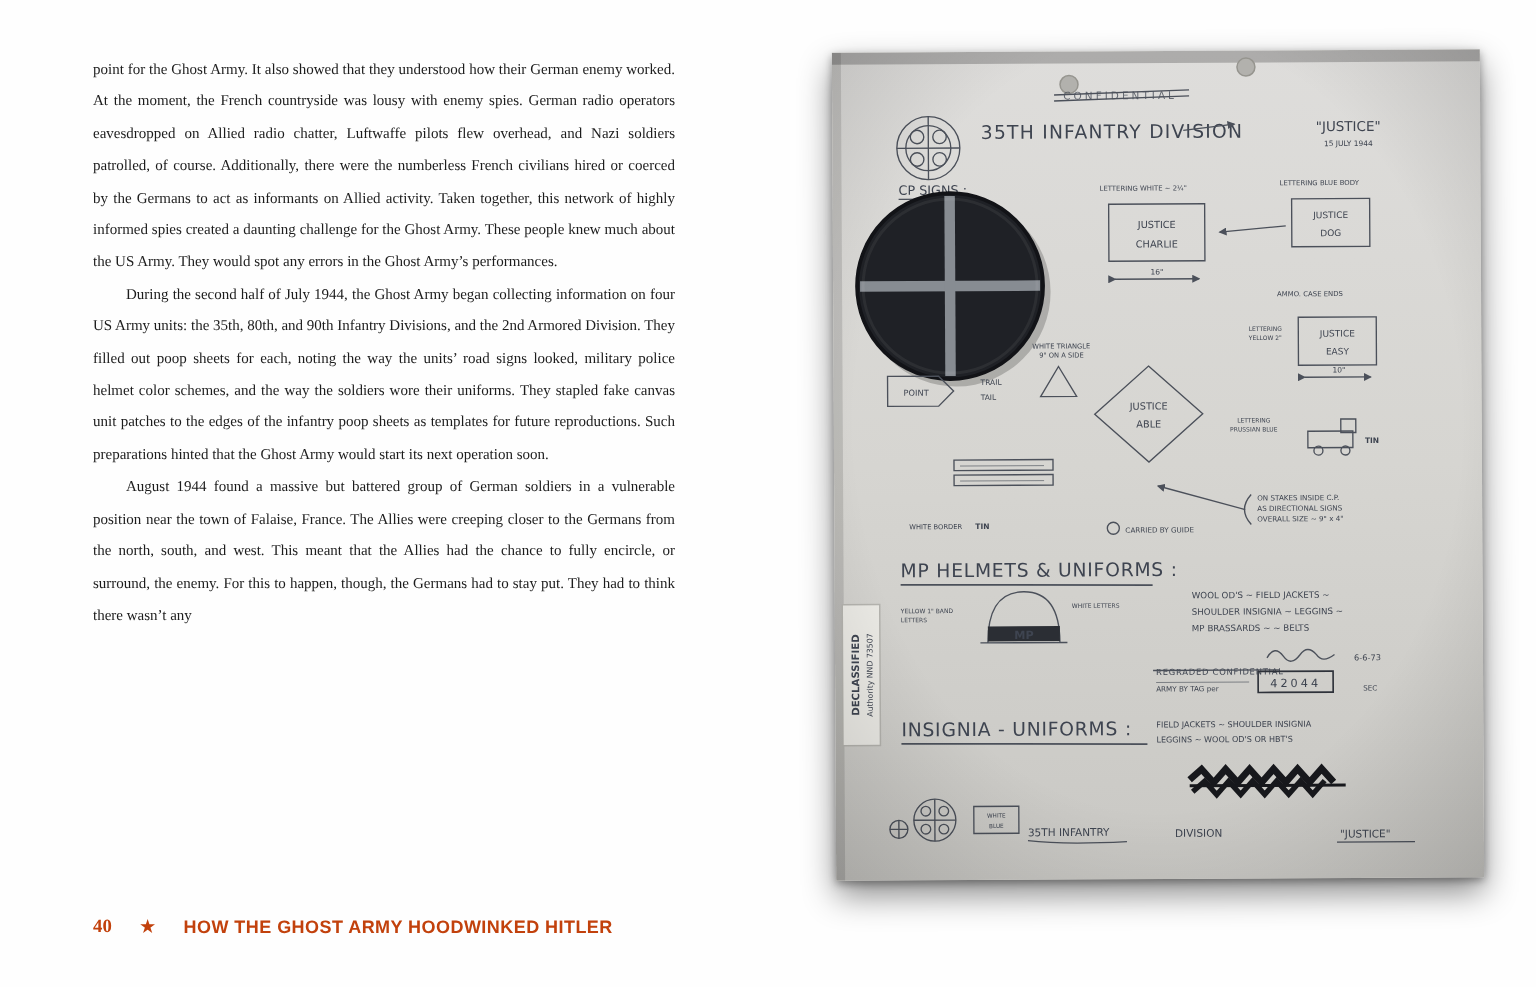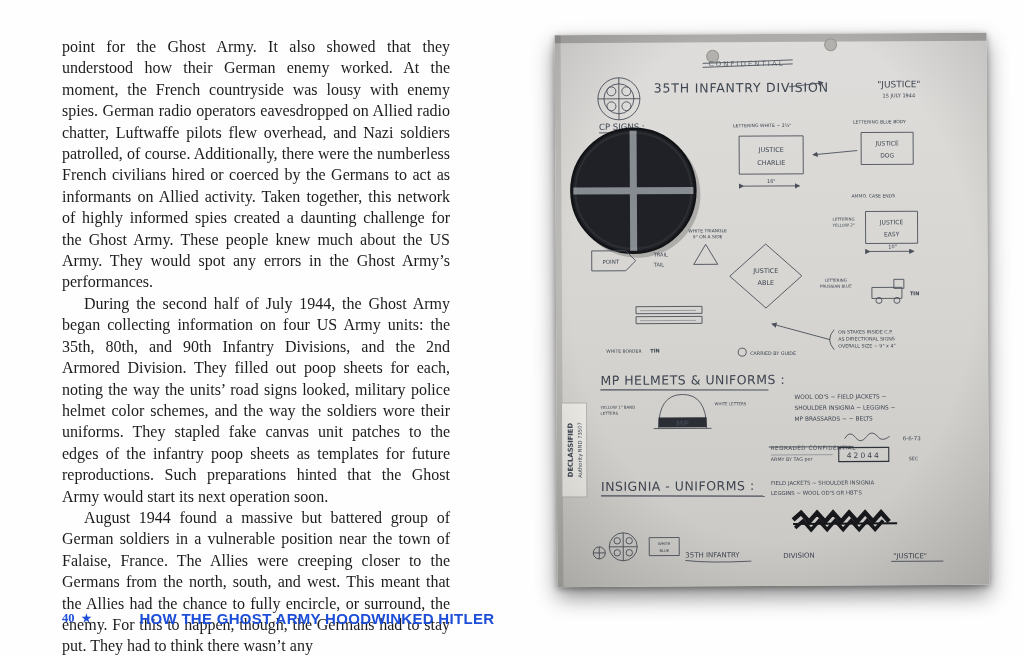--- a/index.html
+++ b/index.html
@@ -3,31 +3,31 @@
 <meta charset="utf-8">
 <style>
   html,body{margin:0;padding:0;}
   body{
     width:1024px;height:658px;background:#ffffff;
     font-family:"Liberation Serif",serif;overflow:hidden;position:relative;
   }
   .spread{position:relative;width:1024px;height:658px;background:#fefefe;}
   .text-col{
     position:absolute;left:62px;top:36px;width:388px;
-    font-size:16px;line-height:21.4px;color:#1c1c1c;text-align:justify;
+    font-size:10px;line-height:21.4px;color:#1c1c1c;text-align:justify;
   }
   .text-col p{margin:0;}
   .text-col p + p{text-indent:22px;}
   .footer{
-    position:absolute;left:62px;top:610px;display:flex;align-items:center;gap:7px;
-    font-family:"Liberation Sans",sans-serif;font-weight:bold;color:#1d4ed8;
+    position:absolute;left:62px;top:610px;display:flex;align-items:center;gap:19px;
+    font-family:"Liberation Sans",sans-serif;font-weight:bold;color:#c2410c;
   }
   .footer .num{font-family:"Liberation Serif",serif;font-size:12.5px;font-weight:bold;}
   .footer .star{font-size:11px;}
-  .footer .title{font-size:15px;letter-spacing:.3px;margin-left:41px;}
+  .footer .title{font-size:12px;letter-spacing:.3px;}
   .photo-wrap{position:absolute;left:556px;top:34px;width:432px;height:552px;}
   .photo{
     width:432px;height:552px;transform:rotate(-0.3deg);
     background:#d8d7d3;
     box-shadow:0 10px 22px rgba(0,0,0,.45), 0 2px 6px rgba(0,0,0,.35);
   }
   .caption{
     position:absolute;left:556px;top:594px;width:432px;text-align:center;
     font-family:"Liberation Sans",sans-serif;font-style:italic;
     font-size:9.5px;color:#3e3e3e;

